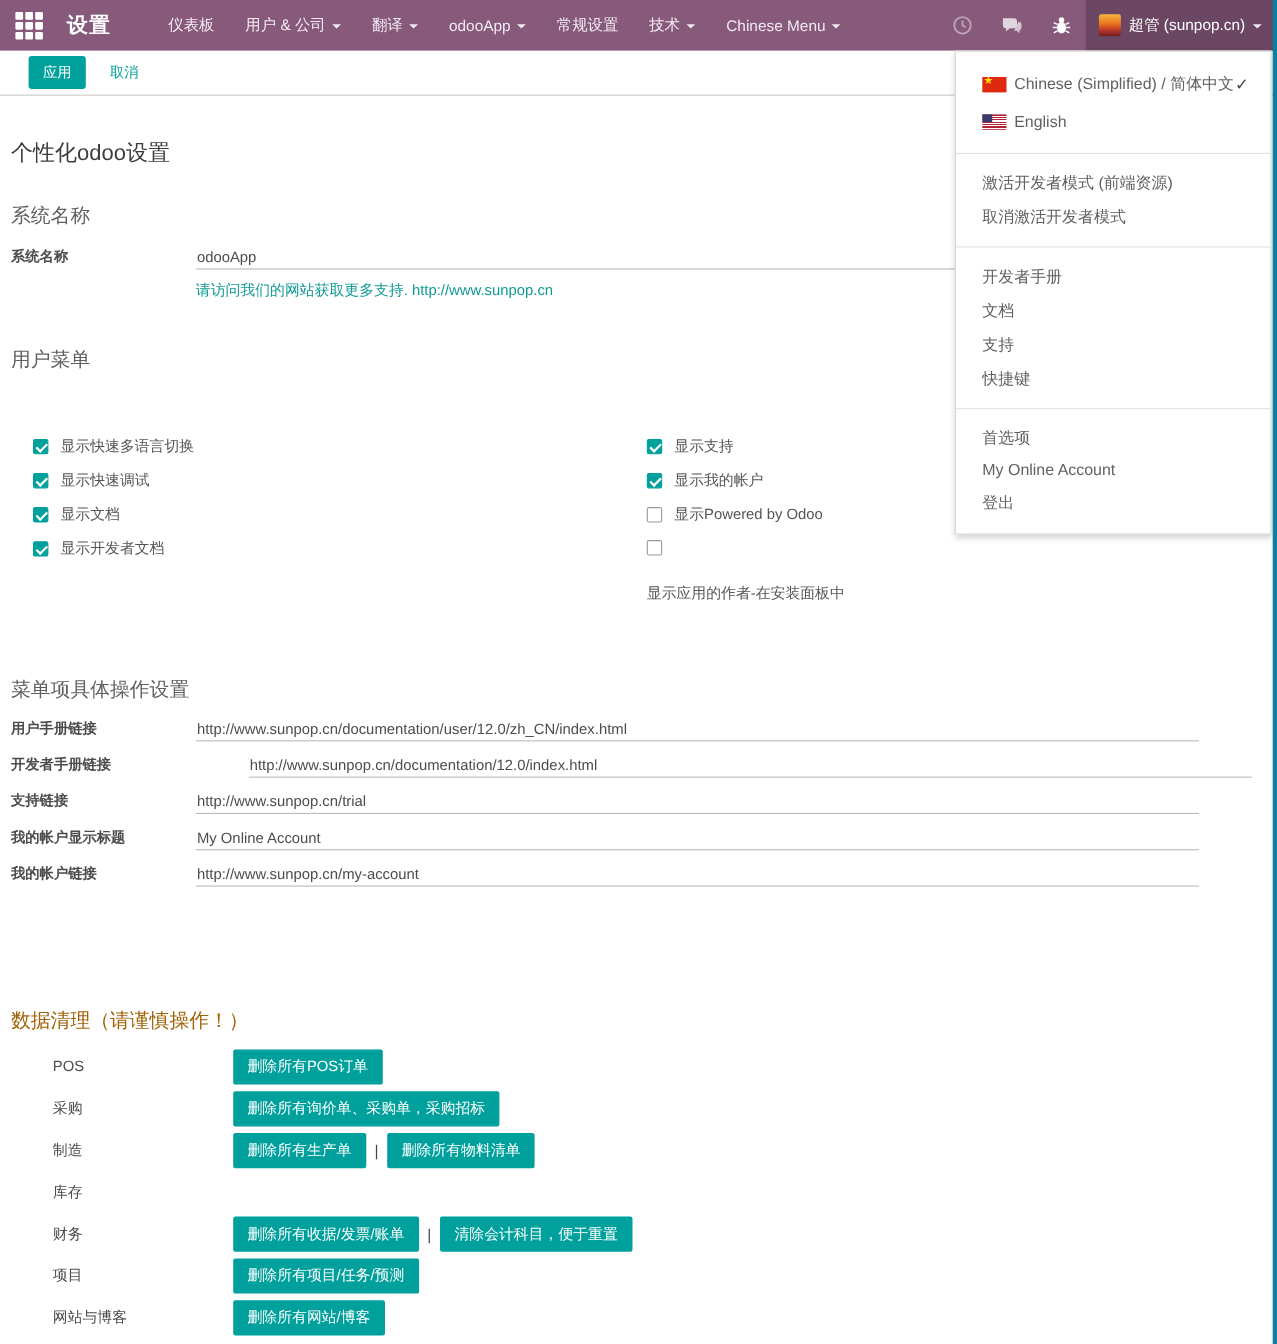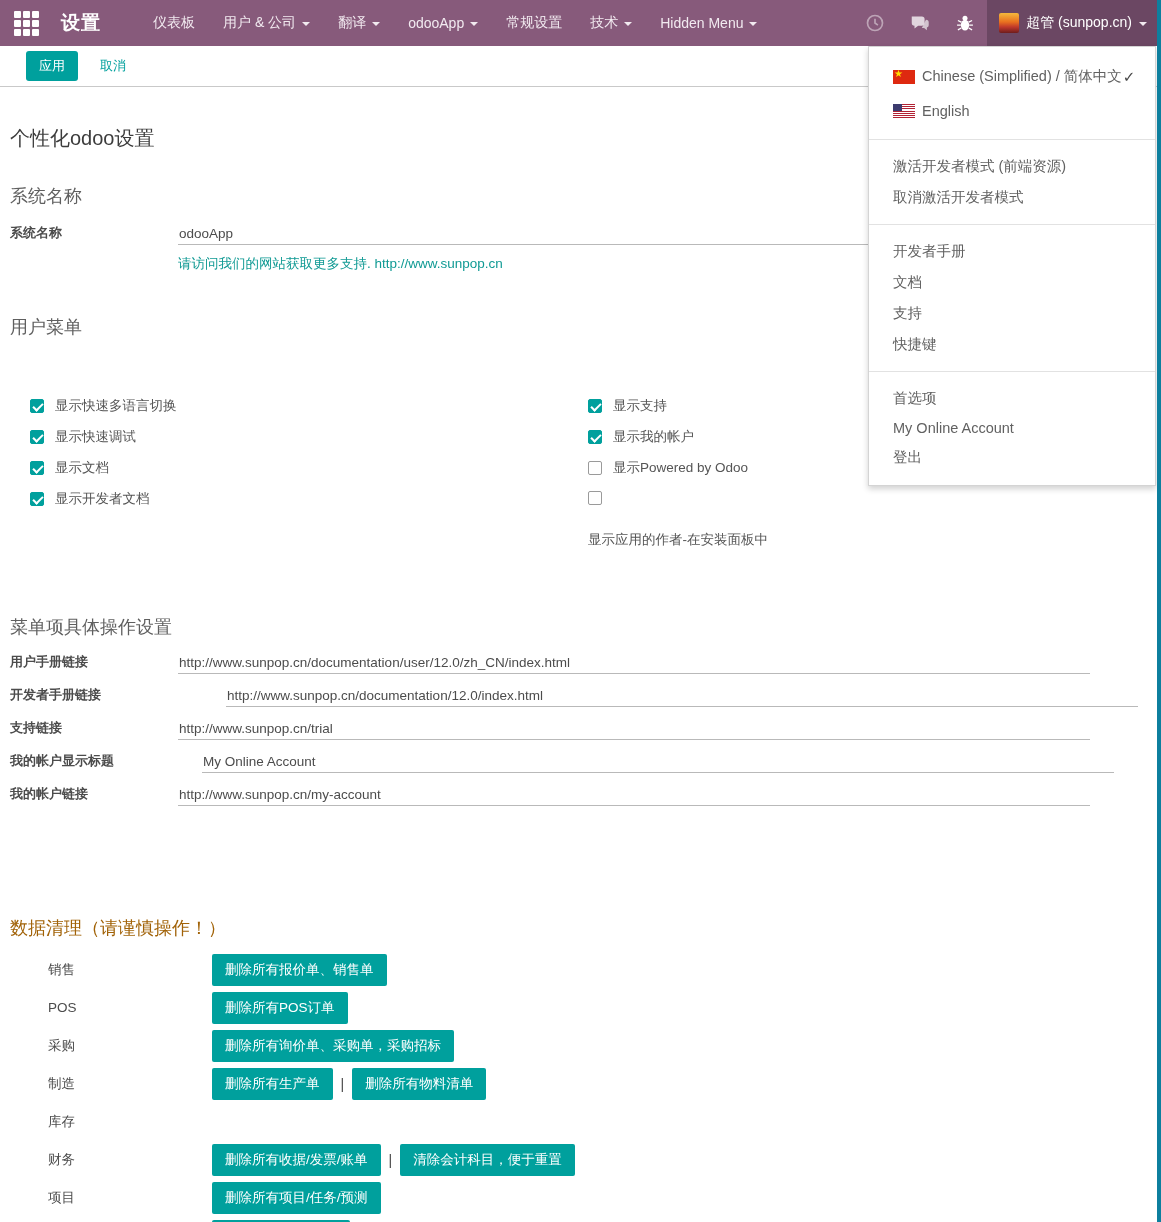--- a/index.html
+++ b/index.html
@@ -99,21 +99,21 @@
       <span class="caret"></span>
   </div>
   <div class="nav-item">
     <span>常规设置</span>
   </div>
   <div class="nav-item">
     <span>技术</span>
       <span class="caret"></span>
   </div>
   <div class="nav-item">
-    <span>Hidden Menu</span>
+    <span>Chinese Menu</span>
       <span class="caret"></span>
   </div>
 
   <div class="nav-right">
     <div class="nav-icon dim">
       <svg viewBox="0 0 24 24" width="20" height="20">
           <circle cx="12" cy="12" r="9" fill="none" stroke="#fff" stroke-width="2"></circle>
           <path d="M12 7v5l3.5 2.5" fill="none" stroke="#fff" stroke-width="2"></path>
         </svg>
     </div>
@@ -238,36 +238,32 @@
     <div class="field-value">http://www.sunpop.cn/documentation/user/12.0/zh_CN/index.html</div>
   </div>
   <div class="field-row" style="margin-top:12px;gap:48px;">
     <div class="field-label">开发者手册链接</div>
     <div class="field-value">http://www.sunpop.cn/documentation/12.0/index.html</div>
   </div>
   <div class="field-row" style="margin-top:12px;">
     <div class="field-label">支持链接</div>
     <div class="field-value">http://www.sunpop.cn/trial</div>
   </div>
-  <div class="field-row" style="margin-top:12px;gap:24px;">
+  <div class="field-row" style="margin-top:12px;">
     <div class="field-label">我的帐户显示标题</div>
     <div class="field-value">My Online Account</div>
   </div>
   <div class="field-row" style="margin-top:12px;">
     <div class="field-label">我的帐户链接</div>
     <div class="field-value">http://www.sunpop.cn/my-account</div>
   </div>
 
   <h2 class="section-heading" style="margin-top:110px; color:#a16207;">数据清理（请谨慎操作！）</h2>
 
   <div style="margin-top:14px;">
-    <div class="cleanup-row">
-      <div class="cleanup-label">销售</div>
-      <button class="btn-teal">删除所有报价单、销售单</button>
-    </div>
     <div class="cleanup-row">
       <div class="cleanup-label">POS</div>
       <button class="btn-teal">删除所有POS订单</button>
     </div>
     <div class="cleanup-row">
       <div class="cleanup-label">采购</div>
       <button class="btn-teal">删除所有询价单、采购单，采购招标</button>
     </div>
     <div class="cleanup-row">
       <div class="cleanup-label">制造</div>

